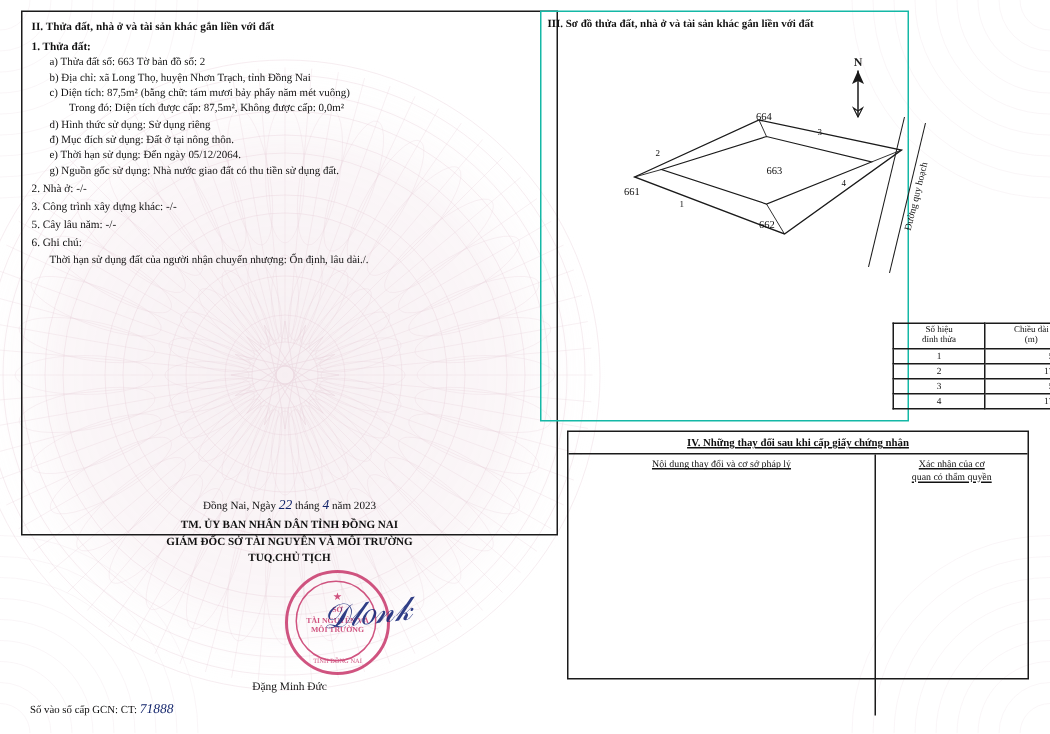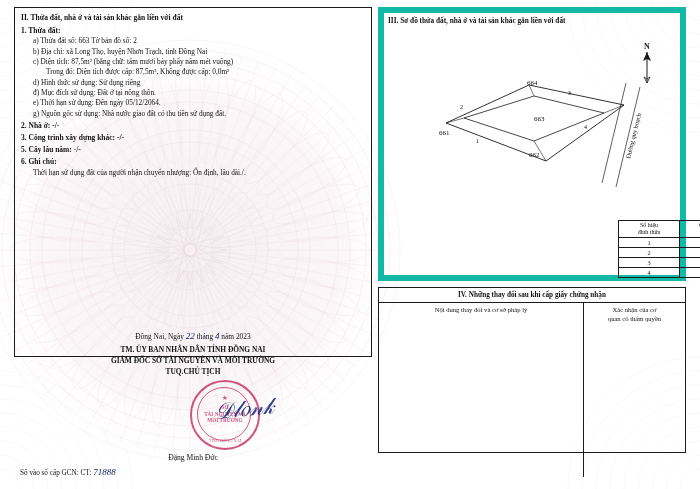--- a/index.html
+++ b/index.html
@@ -58,21 +58,21 @@
     font-size: 7.5px;
     margin-top: 1px;
   }
   .sub {
     padding-left: 12px;
   }
   .sub2 {
     padding-left: 25px;
   }
   .bold-item {
-    font-weight: bold;
+    font-weight: normal;
     font-size: 7.5px;
     margin-top: 1.5px;
   }
   .note-body {
     padding-left: 12px;
   }
 
   
   .sig-block {
     position: absolute;
@@ -163,25 +163,25 @@
   }
   .serial .hand {
     color: #12246b;
     font-style: italic;
     font-size: 9px;
   }
 
   
   .right-top {
     position: absolute;
-    left: 378px;
+    left: 360px;
     top: 7px;
-    width: 308px;
+    width: 246px;
     height: 274px;
-    border: 6px solid #14b8a6;
+    border: 1px solid #14b8a6;
     box-sizing: border-box;
   }
   .right-top .hdr {
     font-size: 7.3px;
     font-weight: bold;
     padding: 3px 4px 0 4px;
   }
 
   .compass {
     position: absolute;
@@ -215,20 +215,21 @@
   .edge-table td.len { text-align: right; padding-right: 8px; }
 
   .right-bottom {
     position: absolute;
     left: 378px;
     top: 287px;
     width: 308px;
     height: 166px;
     border: 1px solid #1b1b1b;
     box-sizing: border-box;
+    text-decoration: underline;
   }
   .rb-title {
     font-size: 7.2px;
     font-weight: bold;
     text-align: center;
     padding: 3px 2px 3px 2px;
     border-bottom: 1px solid #1b1b1b;
   }
   .rb-cols {
     display: flex;

